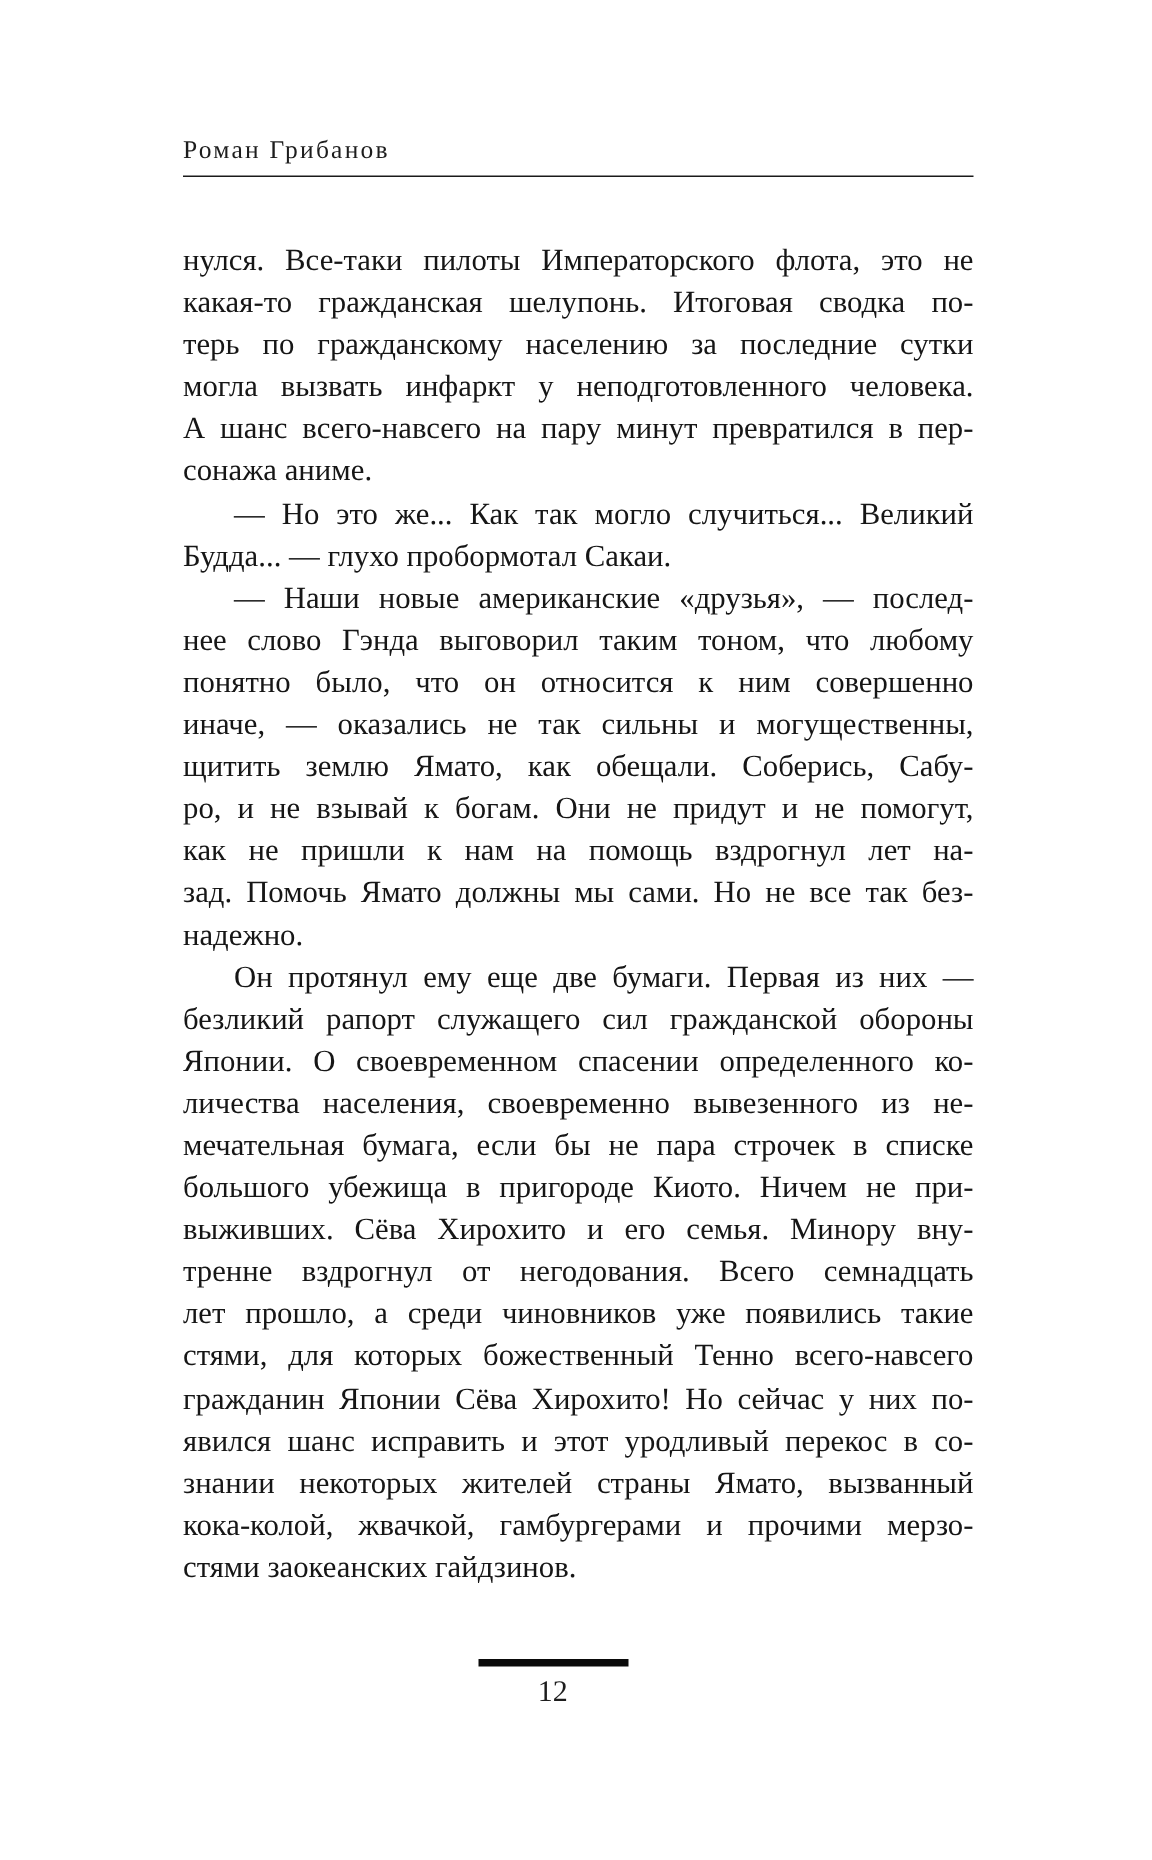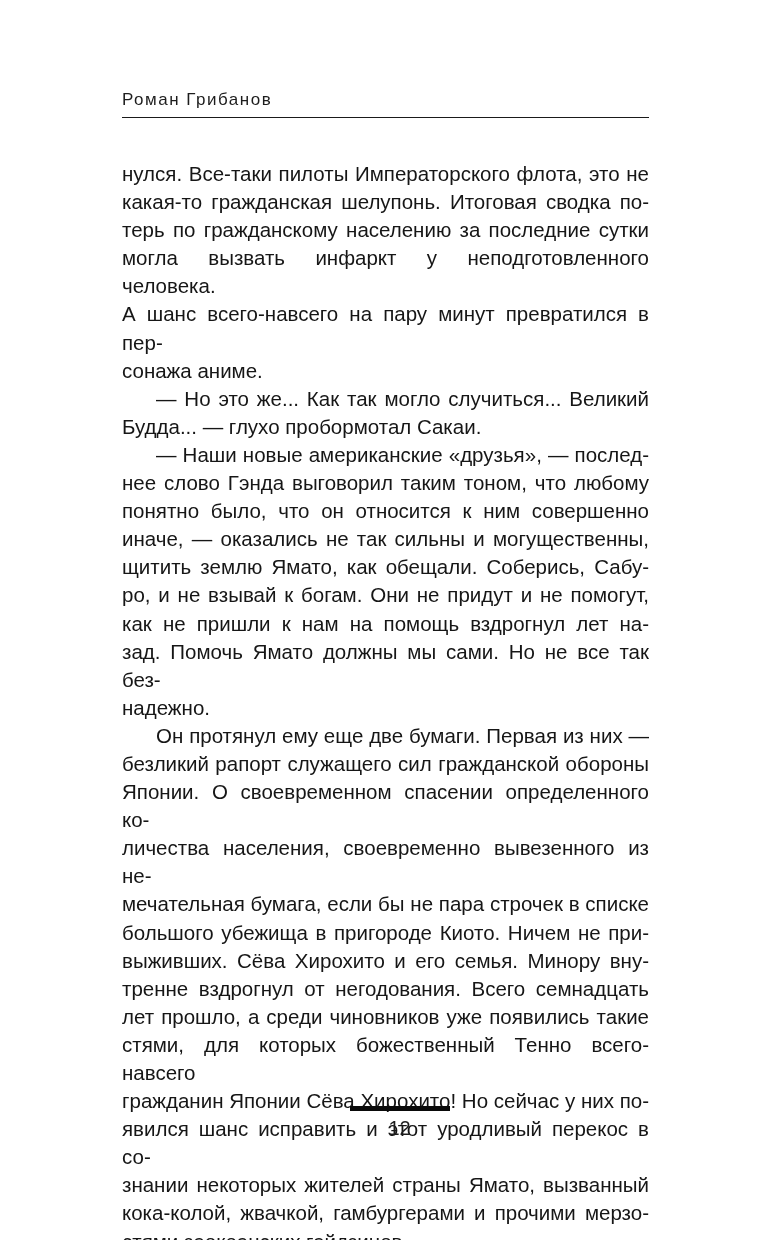--- a/index.html
+++ b/index.html
@@ -5,21 +5,21 @@
   html, body {
     margin: 0;
     padding: 0;
     background: #ffffff;
   }
   .page {
     position: relative;
     width: 688px;
     height: 1240px;
     background: #ffffff;
-    font-family: Liberation Sans, sans-serif;
+    font-family: Liberation Serif, serif;
     color: #161616;
     overflow: hidden;
   }
   .page-header {
     position: absolute;
     top: 90px;
     left: 122px;
     width: 527px;
   }
   .author {
@@ -52,21 +52,21 @@
   }
   .line.last {
     text-align-last: left;
   }
   .line.indent {
     text-indent: 34px;
   }
   .page-footer {
     position: absolute;
     top: 1106px;
-    left: 136px;
+    left: 105px;
     width: 527px;
     text-align: center;
   }
   .footer-bar {
     width: 100px;
     height: 5px;
     background: #0a0a0a;
     margin: 0 auto;
   }
   .page-number {

